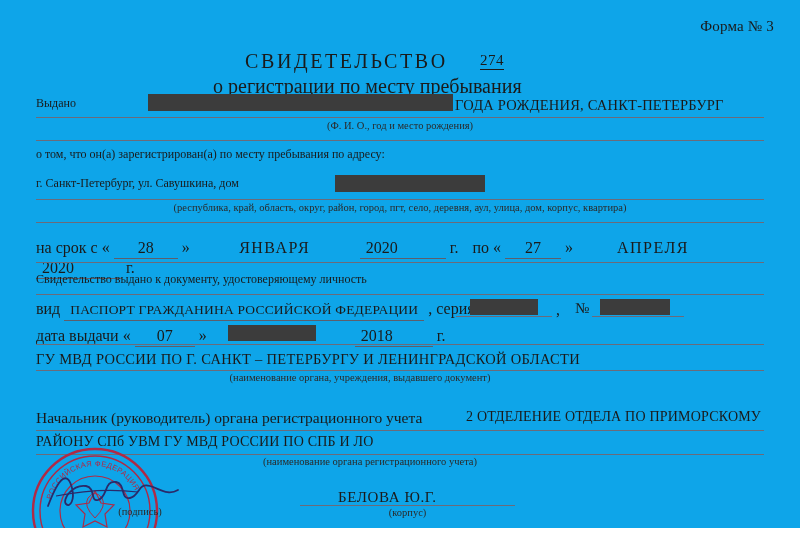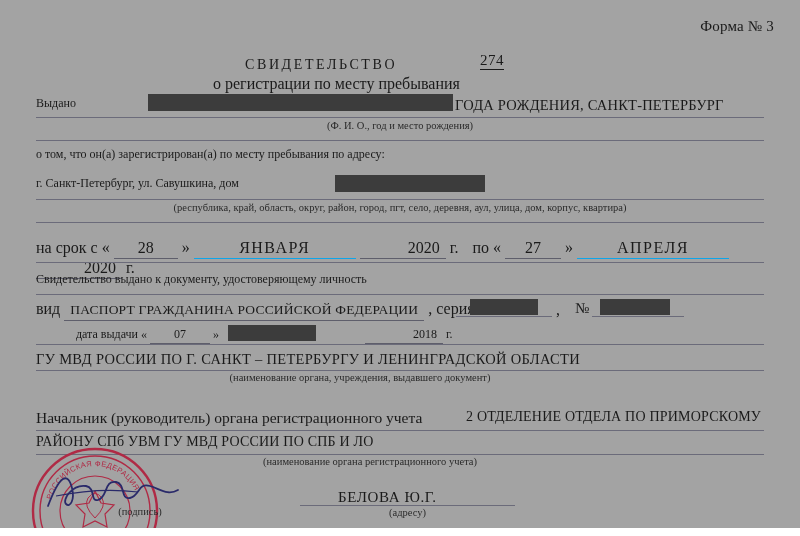--- a/index.html
+++ b/index.html
@@ -8,51 +8,51 @@
     background: #ffffff;
   }
   body {
     font-family: "Liberation Serif", serif;
     color: #1a1a1a;
   }
   #page {
     position: relative;
     width: 800px;
     height: 536px;
-    background: #a3a3a3;
+    background: #0ea5e9;
     overflow: hidden;
   }
   .abs { position: absolute; }
 
   .form-no {
     top: 18px;
     right: 26px;
     font-size: 15px;
     letter-spacing: 0.2px;
   }
 
   .title-main {
-    top: 57px;
+    top: 50px;
     left: 245px;
-    font-size: 14px;
+    font-size: 20px;
     letter-spacing: 2.6px;
     font-weight: 400;
   }
   .doc-number {
     top: 52px;
     left: 480px;
     font-size: 15px;
     text-decoration: underline;
     text-underline-offset: 4px;
     letter-spacing: 0.5px;
   }
   .title-sub {
     top: 75px;
     left: 213px;
-    font-size: 16px;
+    font-size: 20px;
   }
 
   .lbl { font-size: 12px; }
   .small-lbl {
     font-size: 10.5px;
     color: #2a2a2a;
     text-align: center;
   }
 
   
@@ -98,21 +98,21 @@
   }
   .u-month {
     display: inline-block;
     text-align: center;
     border-bottom: 1px solid #0ea5e9;
     padding: 0 6px 1px 6px;
     letter-spacing: 1.5px;
   }
   .u-year {
     display: inline-block;
-    text-align: right;
+    text-align: left;
     border-bottom: 1px solid #5e5e6b;
     padding: 0 6px 1px 6px;
   }
 
   .rule-5 { top: 262px; left: 36px; width: 728px; }
 
   .row-svid { top: 272px; left: 36px; }
   .rule-6 { top: 294px; left: 36px; width: 728px; }
 
   .row-vid { top: 300px; left: 36px; font-size: 16px; }
@@ -123,21 +123,21 @@
     padding: 0 6px 2px 6px;
     display: inline-block;
   }
   .redact-seria { top: 299px; left: 470px; width: 68px; height: 16px; }
   .seria-rule { top: 316px; left: 456px; width: 96px; }
   .comma { top: 301px; left: 556px; font-size: 16px; }
   .num-sym { top: 300px; left: 575px; font-size: 15px; }
   .redact-num { top: 299px; left: 600px; width: 70px; height: 16px; }
   .num-rule { top: 316px; left: 592px; width: 92px; }
 
-  .row-data { top: 327px; left: 36px; font-size: 12px; margin-left: 40px; }
+  .row-data { top: 327px; left: 36px; font-size: 16px; }
   .redact-month2 { top: 325px; left: 228px; width: 88px; height: 16px; }
   .month2-rule { top: 344px; left: 205px; width: 130px; }
 
   .rule-7 { top: 344px; left: 36px; width: 728px; }
   .row-organ { top: 351px; left: 36px; font-size: 14.5px; letter-spacing: 0.3px; }
   .rule-8 { top: 370px; left: 36px; width: 728px; }
   .cap-3 { top: 372px; left: 120px; width: 480px; }
 
   .row-nach { top: 409px; left: 36px; font-size: 15.5px; }
   .nach-val { top: 409px; left: 466px; font-size: 14px; letter-spacing: 0.2px; }
@@ -273,16 +273,16 @@
   </svg>
 
   <svg class="abs signature" viewBox="0 0 140 50">
     <path d="M6 40 C 18 8, 26 6, 30 22 C 33 34, 28 42, 24 38 C 20 34, 30 18, 44 20 C 54 22, 48 36, 56 34 C 66 31, 62 14, 74 16 C 84 18, 78 34, 88 32 C 98 30, 96 16, 108 20 C 118 23, 126 30, 136 24" fill="none" stroke="#2a2a6a" stroke-width="1.8" stroke-linecap="round"></path>
     <path d="M14 30 C 34 26, 62 22, 96 26" fill="none" stroke="#2a2a6a" stroke-width="1.2"></path>
   </svg>
 
   <div class="abs cap-5 small-lbl">(подпись)</div>
   <div class="abs fio-name">БЕЛОВА Ю.Г.</div>
   <div class="abs rule rule-11"></div>
-  <div class="abs cap-6 small-lbl">(адресу)</div>
+  <div class="abs cap-6 small-lbl">(корпус)</div>
 
   <div class="abs bottom-bar"></div>
 </div>
 
 </body></html>

